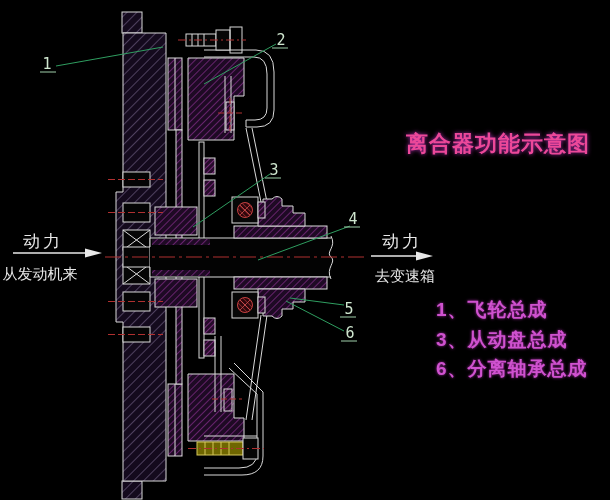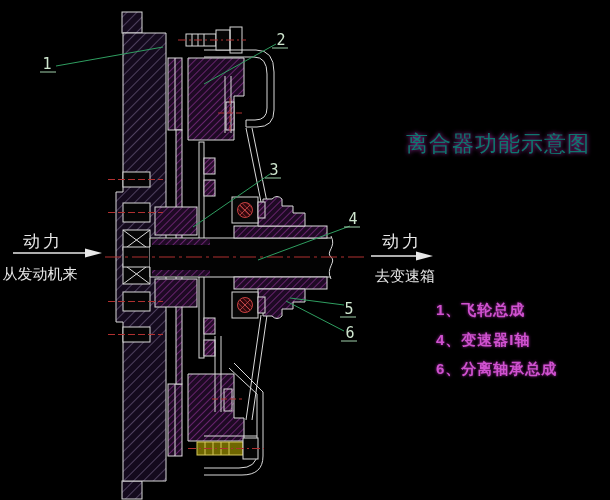--- a/index.html
+++ b/index.html
@@ -1,23 +1,23 @@
 <!DOCTYPE html>
 <html><head>
 <meta charset="utf-8">
 <style>
   html,body{margin:0;padding:0;background:#000;}
   #stage{position:relative;width:610px;height:500px;background:#000;overflow:hidden;
          font-family:"Liberation Sans",sans-serif;}
   #stage svg{position:absolute;left:0;top:0;}
   .title{position:absolute;left:406px;top:129px;width:200px;
-         font-size:22px;font-weight:normal;letter-spacing:1px;color:#0f766e;
+         font-size:22px;font-weight:bold;letter-spacing:1px;color:#ec4899;
          text-shadow:0 0 4px rgba(230,60,230,.75);white-space:nowrap;}
   .legend{position:absolute;left:436px;top:295px;color:#cf52cf;
-          font-size:15px;font-weight:bold;letter-spacing:1px;
+          font-size:19px;font-weight:bold;letter-spacing:1px;
           text-shadow:0 0 3px rgba(230,60,230,.7);}
   .legend .row{height:29.5px;line-height:29.5px;white-space:nowrap;}
   text{font-family:"Liberation Sans",sans-serif;}
   .cad-num{font-family:"DejaVu Sans Mono",monospace;font-size:15px;fill:#cfe6cf;}
   .wlbl{fill:#e8e8e8;}
 </style>
 </head>
 <body>
 
 <div id="stage">
@@ -177,17 +177,17 @@
     <line x1="371" y1="256" x2="416" y2="256" stroke="#e8e8e8" stroke-width="1.4"></line>
     <polygon points="416,251.5 433,256 416,260.5" fill="#e8e8e8"></polygon>
     <text class="wlbl" x="405" y="281" text-anchor="middle" font-size="15">去变速箱</text>
   </g>
 </svg>
 
 <div class="title">离合器功能示意图</div>
 
 <div class="legend">
   <div class="row">1、飞轮总成</div>
-  <div class="row">4、变速器I轴</div>
+  <div class="row">3、从动盘总成</div>
   <div class="row">6、分离轴承总成</div>
 </div>
 
 </div>
 
 </body></html>

